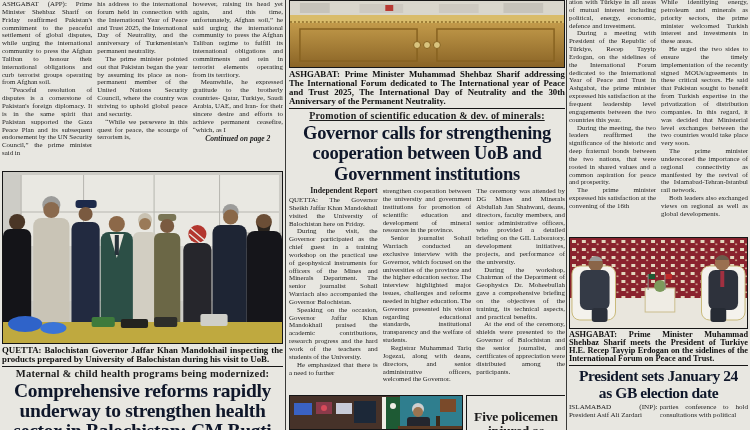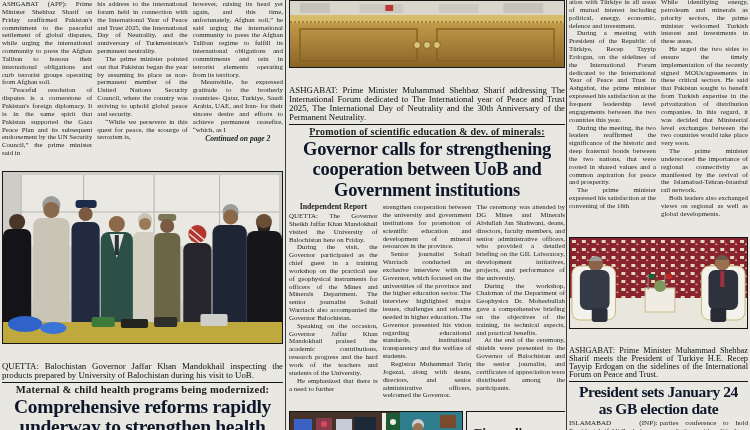--- a/index.html
+++ b/index.html
@@ -14,29 +14,29 @@
 
   .cols{display:flex;gap:5px}
   .tcol{flex:1 1 0;font-size:6.9px;line-height:7.85px;text-align:justify;overflow:hidden}
   .tcol p{margin:0;text-indent:8px}
   .tcol p.first{text-indent:0}
   .cut{margin-top:-2px}
   .continued{font-weight:bold;font-style:italic;font-size:7.6px;text-align:center;text-indent:0!important;margin-top:2px!important}
 
   .photo{border:1px solid #161616;overflow:hidden;background:#9a9a94}
   .photo svg{display:block;width:100%;height:100%}
-  .caption{font-weight:normal;font-size:8.8px;line-height:8.9px;text-align:justify;margin:18px 0 0;color:#101010}
+  .caption{font-weight:bold;font-size:8.8px;line-height:8.9px;text-align:justify;margin:2px 0 0;color:#101010}
   .rule{border-top:1.5px solid #161616;margin:2px 0 1px}
   .kicker{font-weight:bold;font-size:10.6px;line-height:12px;text-align:center;letter-spacing:.2px;white-space:nowrap}
   .kicker.u{text-decoration:underline;font-size:10px}
   .headline{font-weight:bold;text-align:center;color:#0f172a;margin:1px 0 0}
   .hl-line{display:block}
   #secL .headline{font-size:19.5px;line-height:20px;letter-spacing:-.3px}
   #secM .headline{font-size:18.5px;line-height:20.5px;letter-spacing:-.3px}
-  .byline{font-weight:bold;font-size:7.8px;text-align:center;margin-bottom:1px}
+  .byline{font-weight:bold;font-size:7.8px;text-align:right;margin-bottom:1px}
 
   #secL .cols{height:171px}
   .photo1{height:171px}
   .photo2{height:66px}
   #secM .cols{height:206px;margin-top:3px}
   .bottomrow{display:flex;margin-top:2px;height:35px}
   .photo3{width:172px;height:33px;flex:none}
   .fivebox{flex:1;margin-left:3px;border-left:1px solid #161616;border-top:1.5px solid #161616;padding-top:14px}
   .fivebox .hl{font-weight:bold;font-size:13.5px;line-height:13.5px;text-align:center;letter-spacing:-.2px}
   #secR .cols{height:237px;overflow:hidden}

